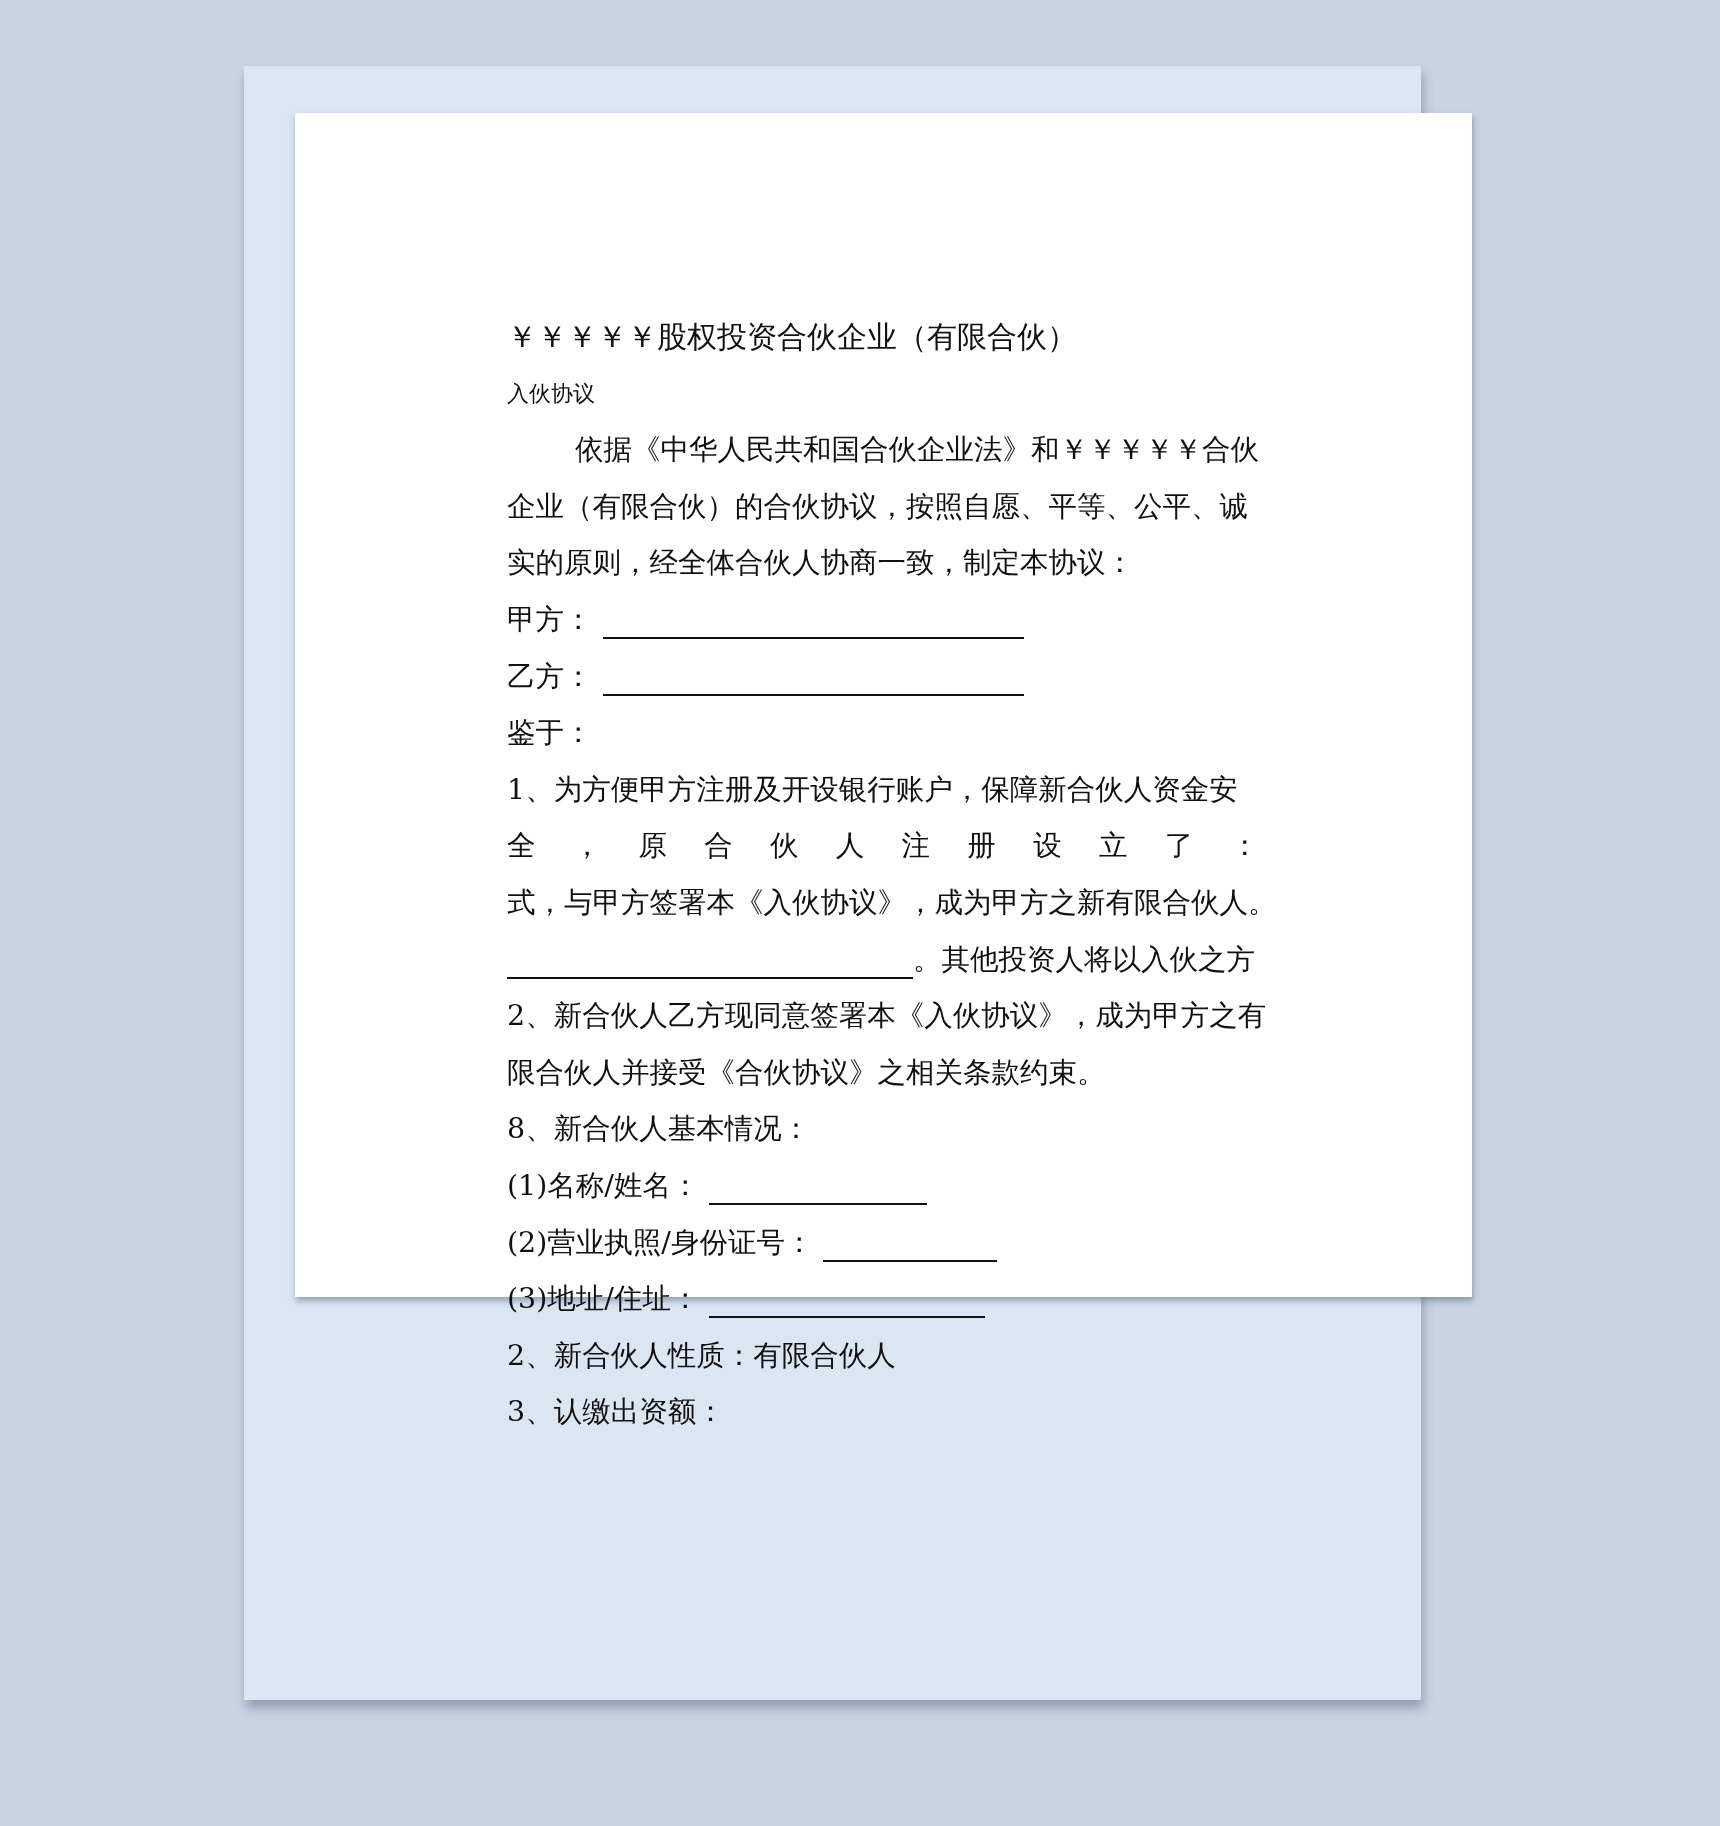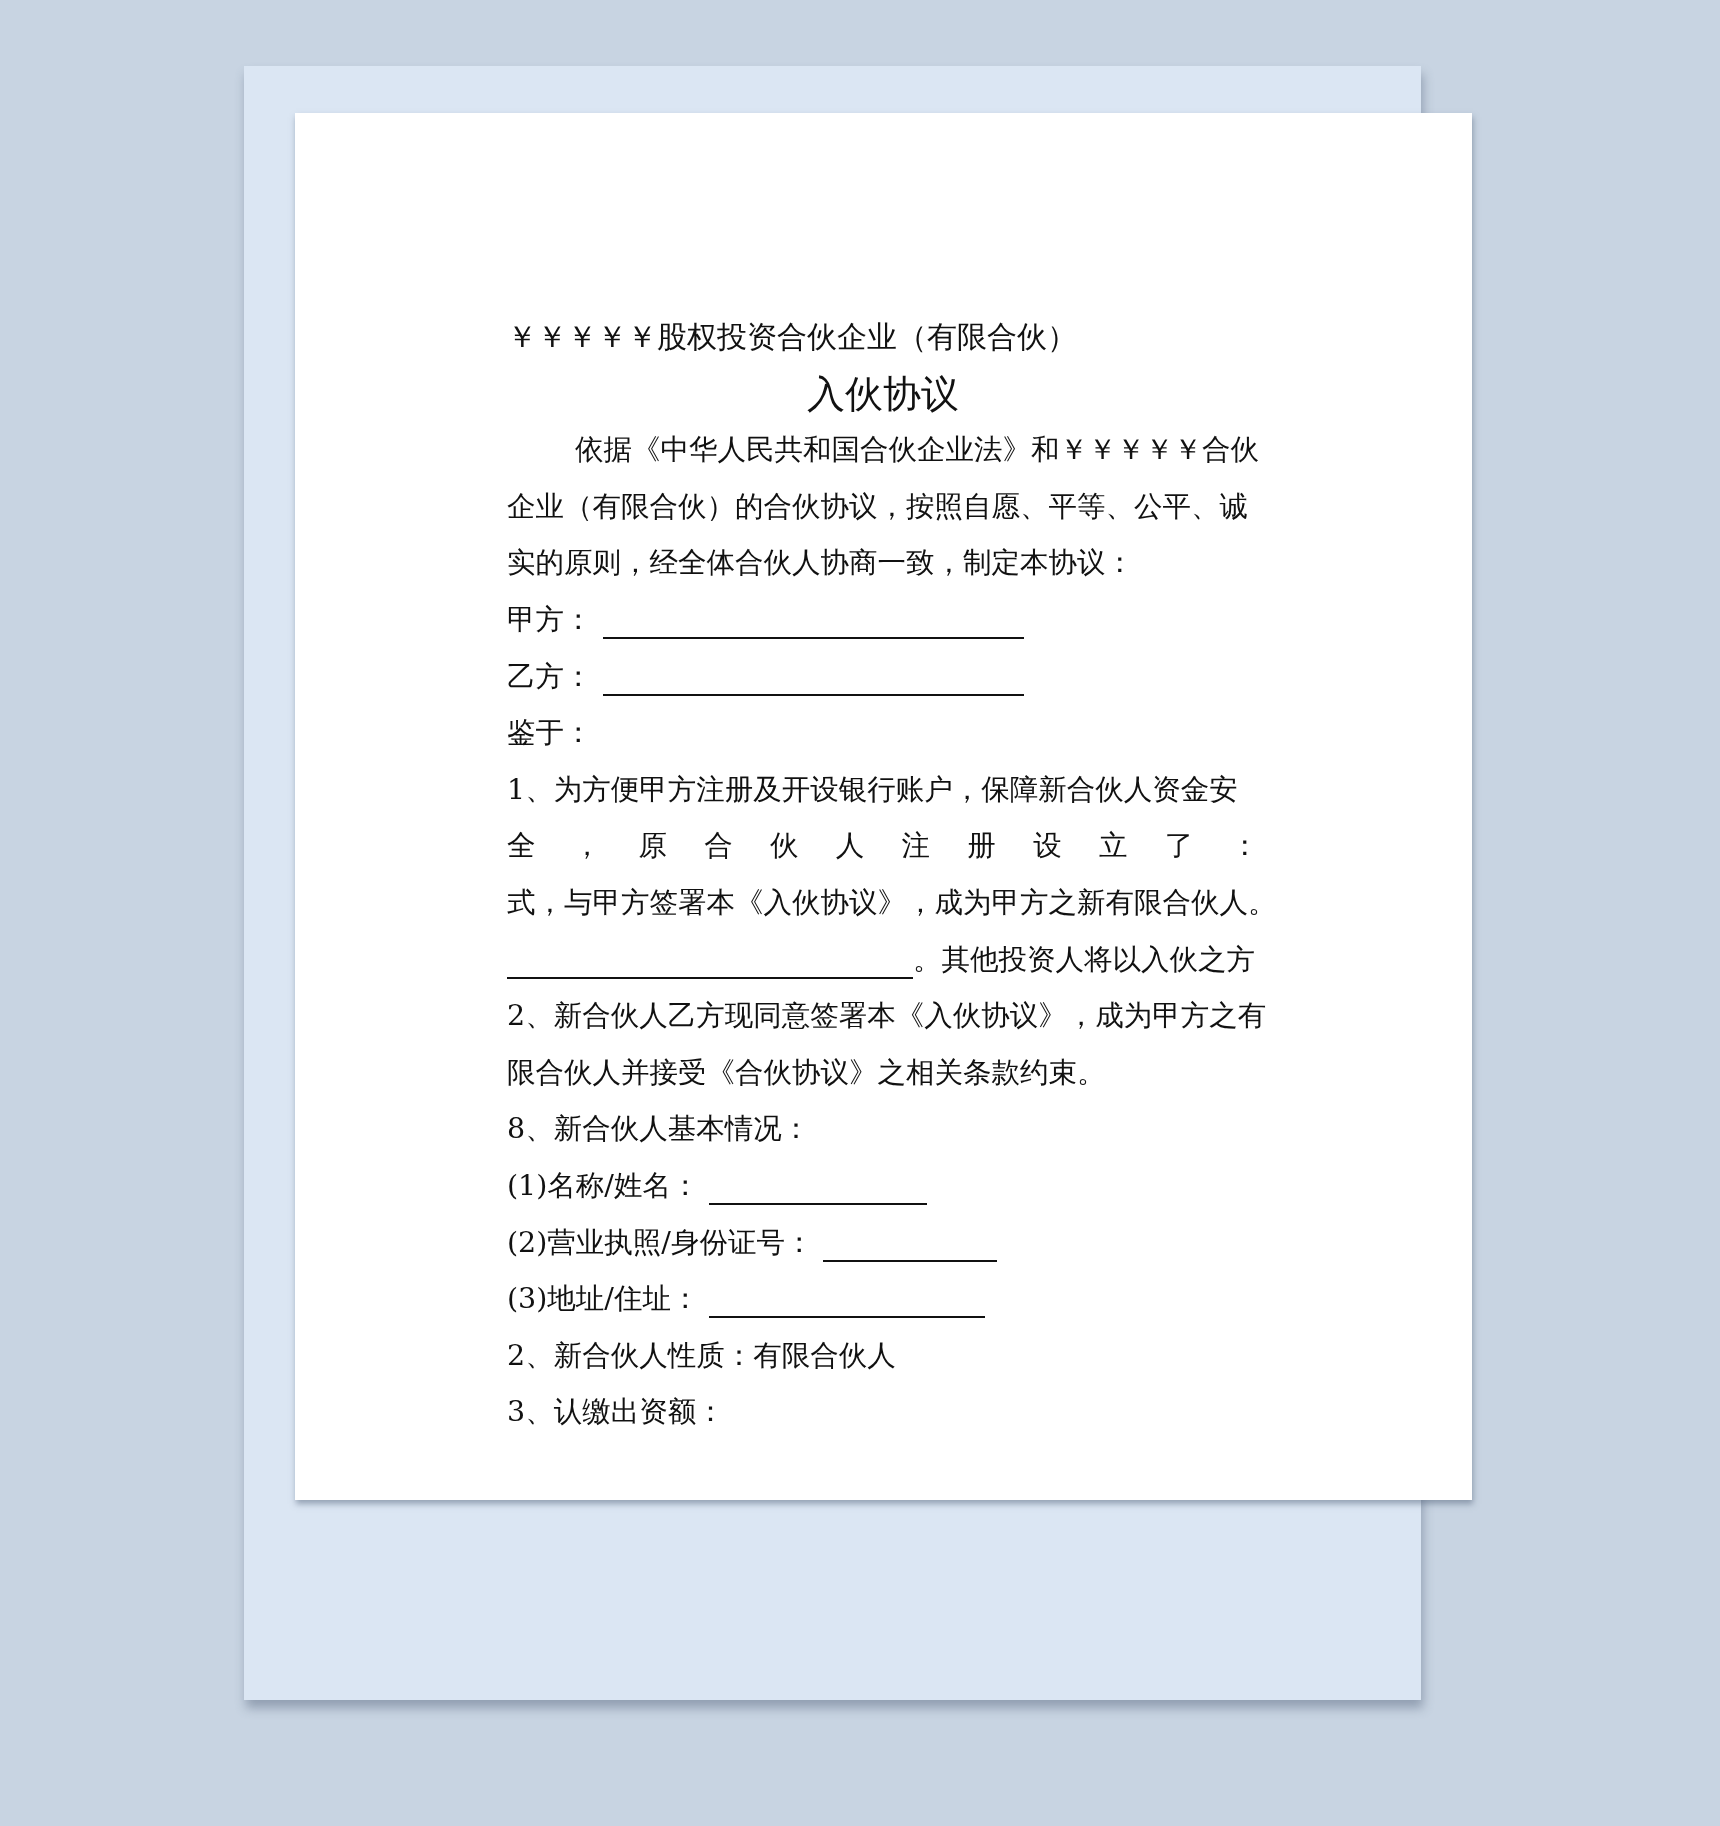--- a/index.html
+++ b/index.html
@@ -22,21 +22,21 @@
       width: 1177px;
       height: 1634px;
       background: #dbe6f3;
       box-shadow: 2px 8px 10px rgba(80, 95, 120, 0.45);
     }
     .front-page {
       position: absolute;
       left: 295px;
       top: 113px;
       width: 1177px;
-      height: 1387px;
+      height: 1184px;
       background: #ffffff;
       box-shadow: 1px 4px 6px rgba(80, 95, 120, 0.5);
     }
     .doc-content {
       position: absolute;
       left: 212px;
       top: 196px;
       width: 752px;
       font-size: 28.5px;
       line-height: 56.6px;
@@ -44,22 +44,22 @@
     .doc-line {
       white-space: nowrap;
       height: 56.6px;
       position: relative;
     }
     .title-line {
       font-size: 30px;
       letter-spacing: 0px;
     }
     .subtitle-line {
-      font-size: 38px;
-      text-align: center;
+      font-size: 22px;
+      text-align: left;
       padding-right: 0px;
     }
     .indent {
       padding-left: 57px;
       text-align: right;
     }
     .justify-spread {
       display: flex;
       justify-content: space-between;
       width: 752px;

